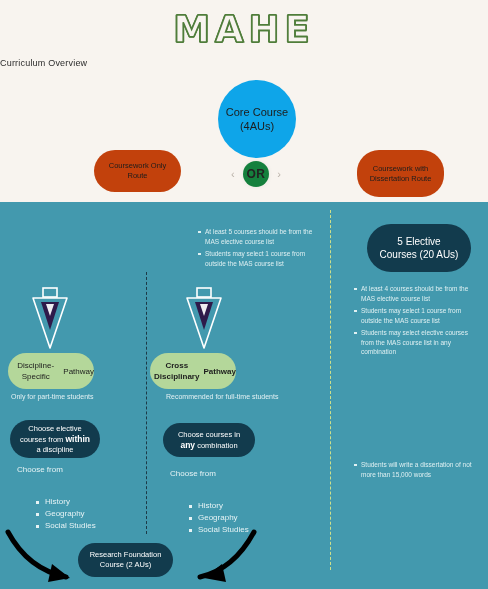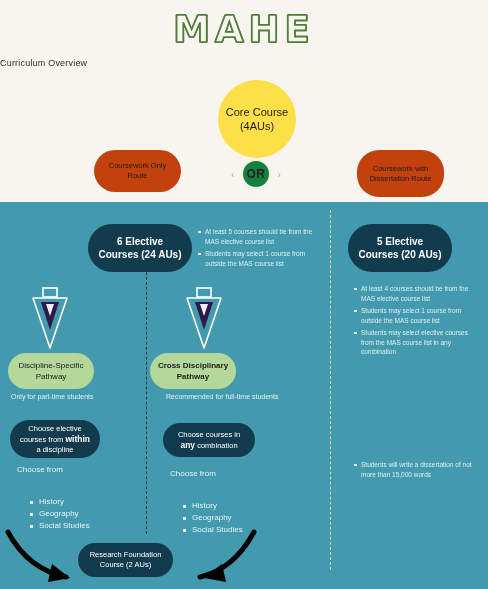--- a/index.html
+++ b/index.html
@@ -51,21 +51,21 @@
     font-size: 9px;
     color: #2c2c2c;
     letter-spacing: .2px;
   }
 
   .core-circle {
     position: absolute;
     left: 218px; top: 80px;
     width: 78px; height: 78px;
     border-radius: 50%;
-    background: #fde047;
+    background: #0ea5e9;
     display: flex;
     flex-direction: column;
     align-items: center;
     justify-content: center;
     color: #1d1d1d;
     font-size: 11px;
     line-height: 14px;
     text-align: left;
   }
 
@@ -143,22 +143,22 @@
     justify-content: center;
     text-align: center;
     color: #ffffff;
     box-sizing: border-box;
   }
   .pill-elective6 {
     left: 88px; top: 224px; width: 104px; height: 48px;
     font-size: 10px; font-weight: 700; line-height: 13px;
   }
   .pill-elective5 {
-    left: 348px; top: 224px; width: 104px; height: 48px;
-    font-size: 10px; font-weight: 700; line-height: 13px;
+    left: 367px; top: 224px; width: 104px; height: 48px;
+    font-size: 10px; font-weight: 400; line-height: 13px;
   }
   .pill-dissertation {
     left: 367px; top: 383px; width: 104px; height: 48px;
     font-size: 10px; font-weight: 700; line-height: 13px;
   }
   .pill-within {
     left: 10px; top: 420px; width: 90px; height: 38px;
     font-size: 7.5px; line-height: 10px; padding: 0 7px;
   }
   .pill-anycombo {
@@ -205,21 +205,21 @@
   }
   .funnel-left { left: 24px; top: 286px; }
   .funnel-mid  { left: 178px; top: 286px; }
 
   
   .path-pill {
     position: absolute;
     background: #b4d79a;
     border-radius: 18px;
     display: flex;
-    flex-direction: column;
+    flex-direction: row;
     align-items: center;
     justify-content: center;
     text-align: center;
     font-size: 8px;
     line-height: 11px;
     color: #1d1d1d;
     box-sizing: border-box;
   }
   .path-left { left: 8px;  top: 353px; width: 86px; height: 36px; }
   .path-mid  { left: 150px; top: 353px; width: 86px; height: 36px; font-weight: bold; }
@@ -234,21 +234,21 @@
 
   
   .choose {
     position: absolute;
     color: #e6f3f5;
     font-size: 8px;
     line-height: 12px;
   }
   .choose .head { margin-bottom: 20px; }
   .choose ul {
-    margin: 10px;
+    margin: 16px;
     padding-left: 12px;
     list-style: none;
   }
   .choose li {
     position: relative;
   }
   .choose li::before {
     content: "";
     position: absolute;
     left: -9px; top: 5px;
@@ -287,24 +287,20 @@
 
     <div class="route-pill route-left">Coursework Only Route</div>
     <div class="route-pill route-right">Coursework with Dissertation Route</div>
   </div>
 
   <div class="teal"></div>
 
   <div class="divider div-1"></div>
   <div class="divider div-2"></div>
 
-  <div class="dark-pill pill-elective6">
-    <div>6 Elective</div>
-    <div>Courses (24 AUs)</div>
-  </div>
 
   <div class="bullets bul-mid">
     <ul>
       <li>At least 5 courses should be from the MAS elective course list</li>
       <li>Students may select 1 course from outside the MAS course list</li>
     </ul>
   </div>
 
   <div class="dark-pill pill-elective5">
     <div>5 Elective</div>

